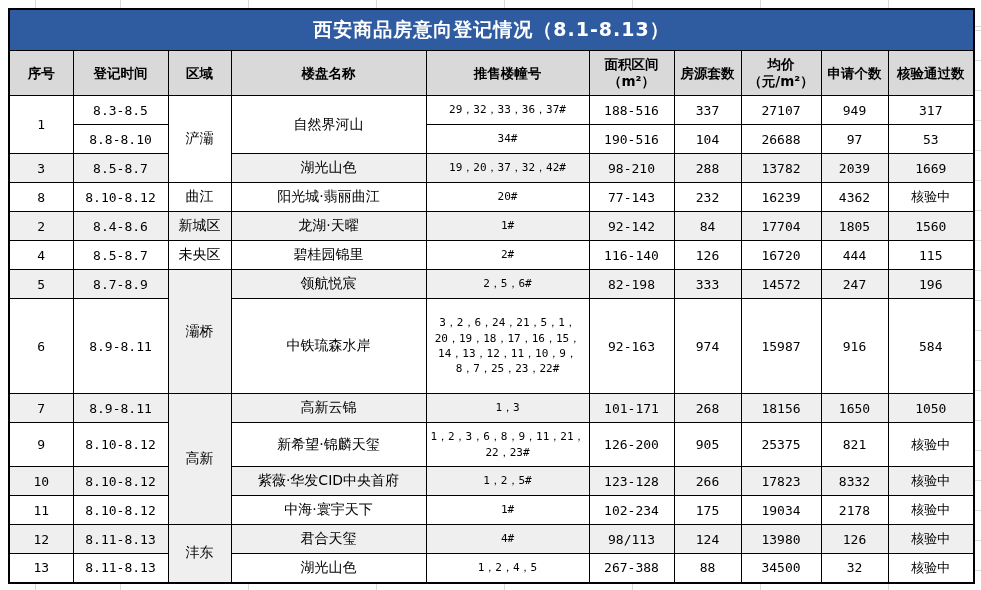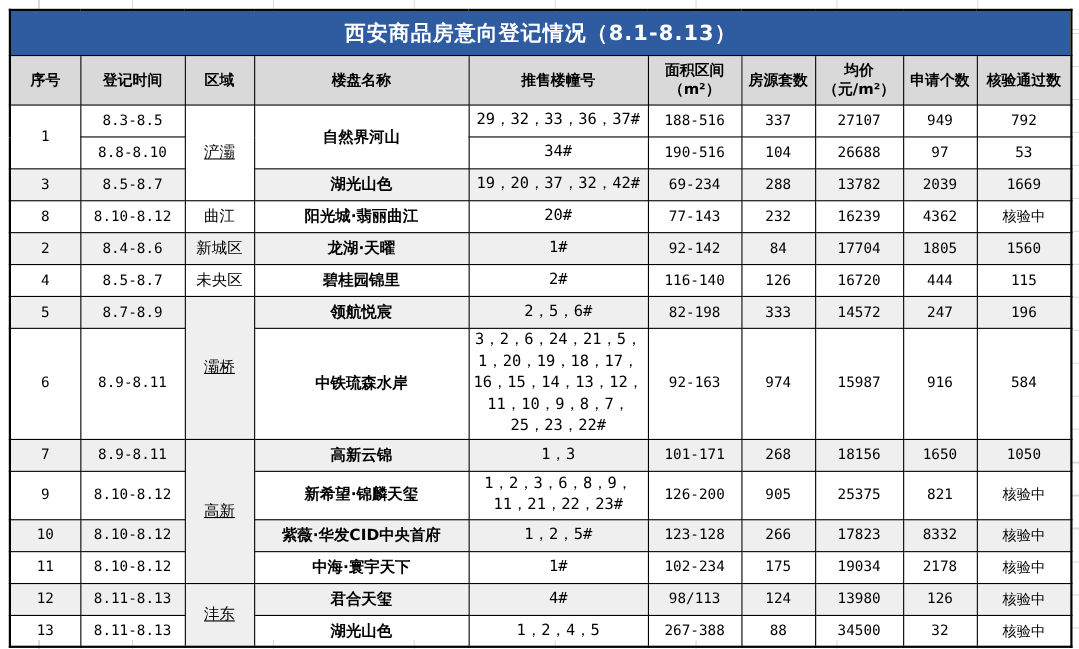--- a/index.html
+++ b/index.html
@@ -18,24 +18,24 @@
   td,th{border:1px solid #000;text-align:center;vertical-align:middle;padding:1px 3px;
     font-size:13px;color:#000;overflow:hidden;}
   tr.title-row td{height:38px;background:#2f5ba0;color:#fff;font-weight:700;font-size:19px;
     letter-spacing:1px;border-bottom:1px solid #000;}
   tr.header-row th{height:42px;background:#d9d9d9;font-weight:700;font-size:13.5px;
     white-space:pre-line;line-height:1.25;}
   tbody tr{height:29px;}
   tr.h-tall{height:95px;}
   tr.h-med{height:44px;}
   tr.alt > td{background:#efefef;}
-  td.merged-region{background:#ffffff;text-decoration:underline;}
-  td.c-name{font-weight:700;font-size:14px;}
+  td.merged-region{background:#ffffff;}
+  td.c-name{font-weight:400;font-size:14px;}
   td.c-num,td.c-time,td.c-bldg{font-family:"DejaVu Sans Mono","DejaVu Sans",monospace,sans-serif;}
-  td.c-bldg{line-height:1.4;font-size:14px;}
+  td.c-bldg{line-height:1.4;font-size:11px;}
   td.c-region{font-size:14px;}
 </style>
 </head>
 <body>
 
 <div class="sheet">
   <div class="gridstub top"></div>
   <div class="gridstub bottom"></div>
   <div class="gridstub right"></div>
 
@@ -75,37 +75,37 @@
       <tr>
         <td rowspan="2" class="c-num">1</td>
         <td class="c-time">8.3-8.5</td>
         <td rowspan="3" class="c-region merged-region">浐灞</td>
         <td rowspan="2" class="c-name">自然界河山</td>
         <td class="c-bldg">29，32，33，36，37#</td>
         <td class="c-num">188-516</td>
         <td class="c-num">337</td>
         <td class="c-num">27107</td>
         <td class="c-num">949</td>
-        <td class="c-num">792</td>
+        <td class="c-num">317</td>
       </tr>
       <tr>
         <td class="c-time">8.8-8.10</td>
         <td class="c-bldg">34#</td>
         <td class="c-num">190-516</td>
         <td class="c-num">104</td>
         <td class="c-num">26688</td>
         <td class="c-num">97</td>
         <td class="c-num">53</td>
       </tr>
       <tr class="alt">
         <td class="c-num">3</td>
         <td class="c-time">8.5-8.7</td>
         <td class="c-name">湖光山色</td>
         <td class="c-bldg">19，20，37，32，42#</td>
-        <td class="c-num">69-234</td>
+        <td class="c-num">98-210</td>
         <td class="c-num">288</td>
         <td class="c-num">13782</td>
         <td class="c-num">2039</td>
         <td class="c-num">1669</td>
       </tr>
       <tr>
         <td class="c-num">8</td>
         <td class="c-time">8.10-8.12</td>
         <td class="c-region">曲江</td>
         <td class="c-name">阳光城·翡丽曲江</td>

